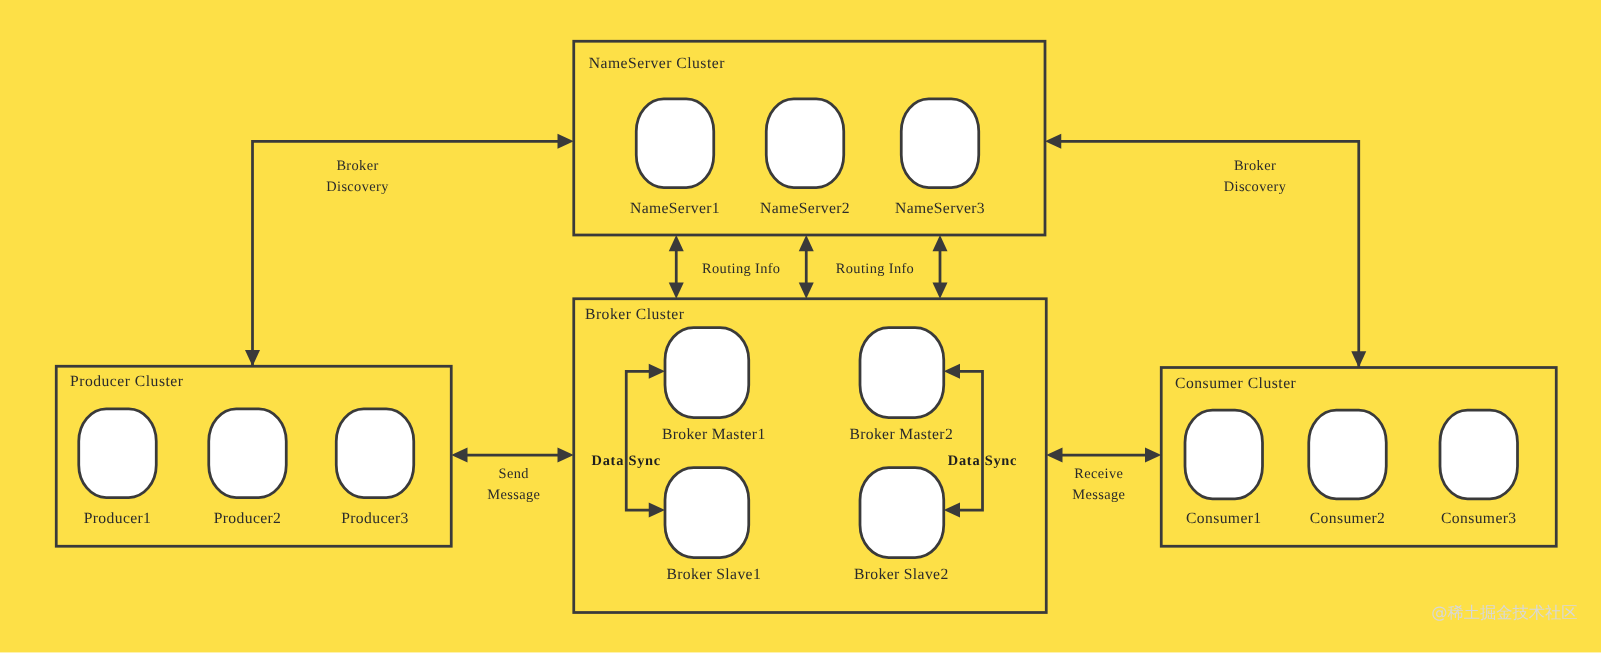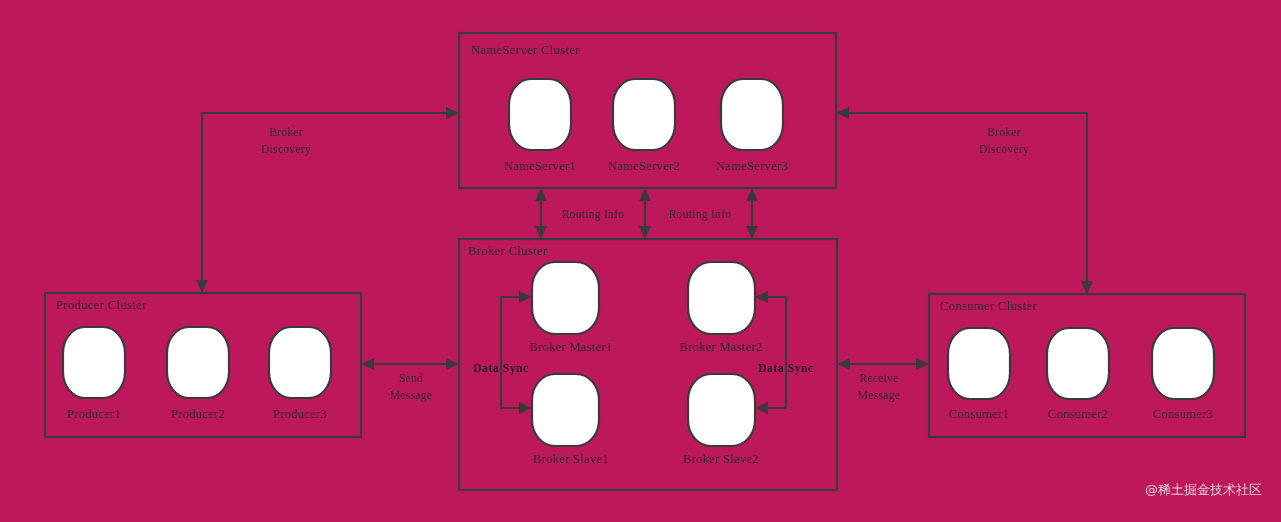--- a/index.html
+++ b/index.html
@@ -5,21 +5,21 @@
 <style>
   html, body {
     margin: 0;
     padding: 0;
     background: #ffffff;
   }
   #canvas {
     position: relative;
     width: 1281px;
     height: 522px;
-    background: #be185d;
+    background: #fde047;
     overflow: hidden;
     font-family: "Liberation Serif", "DejaVu Serif", serif;
   }
   #diagram-svg {
     position: absolute;
     left: 0;
     top: 0;
     width: 1281px;
     height: 522px;
   }

